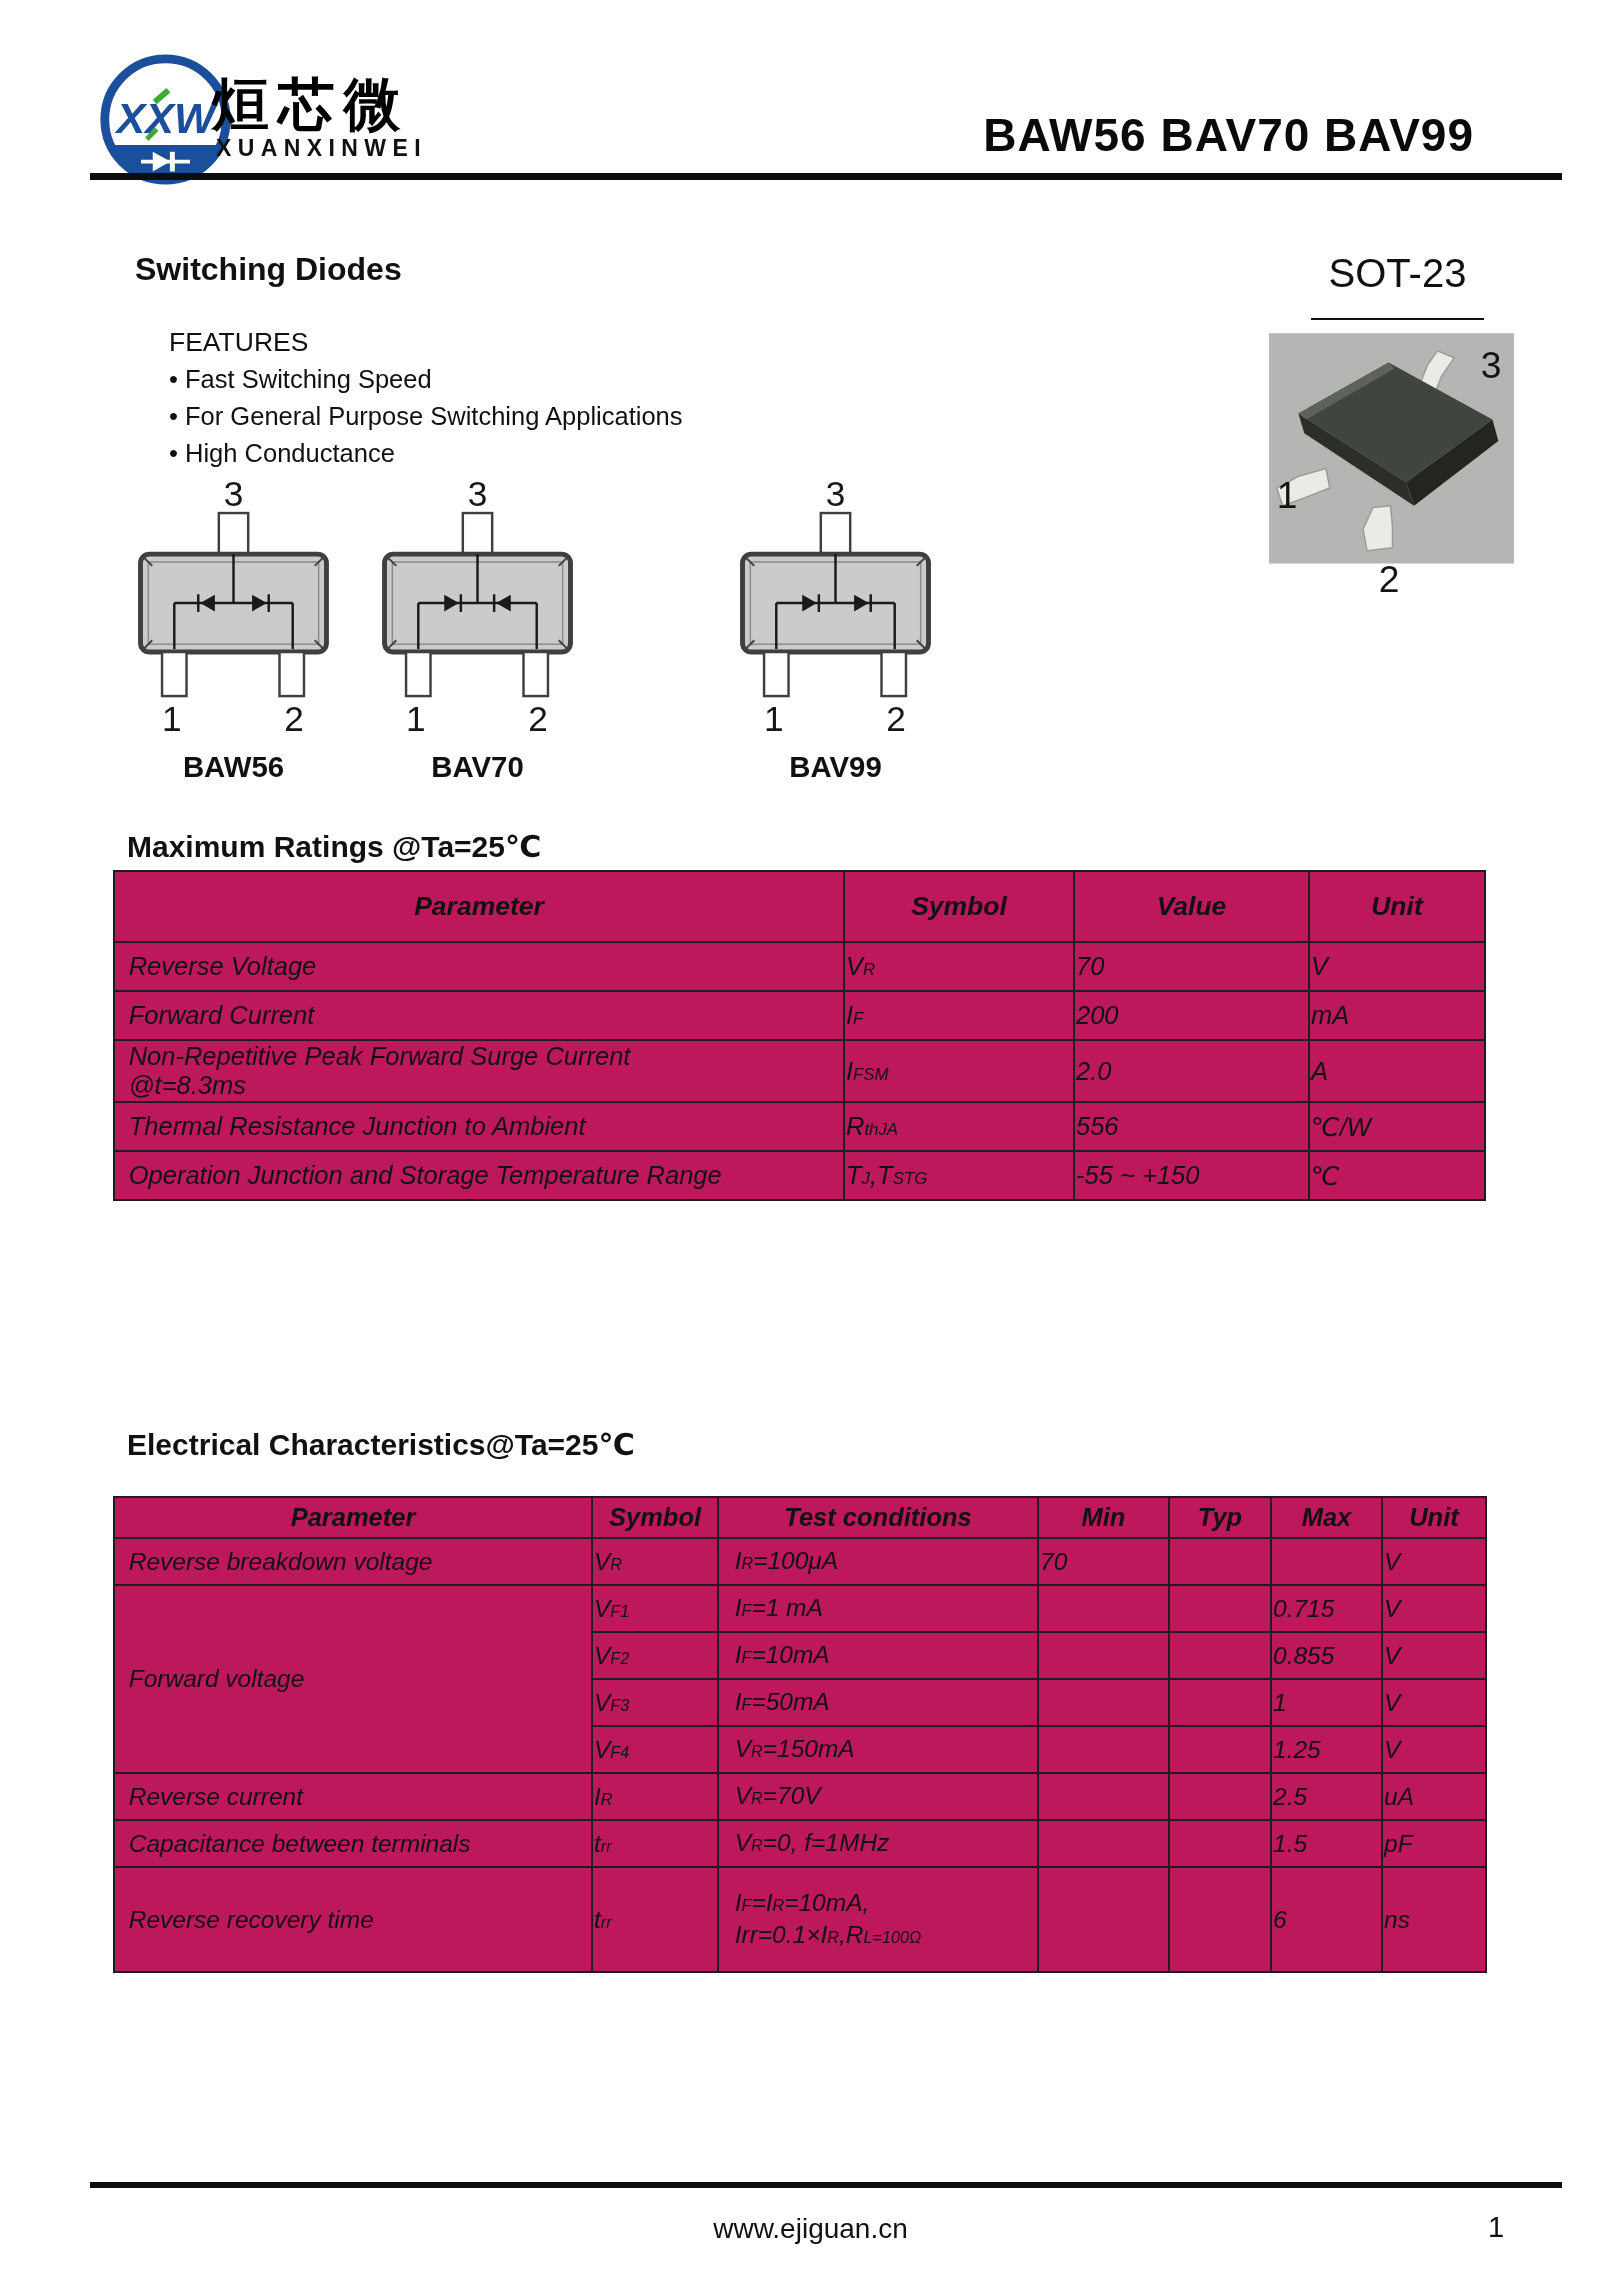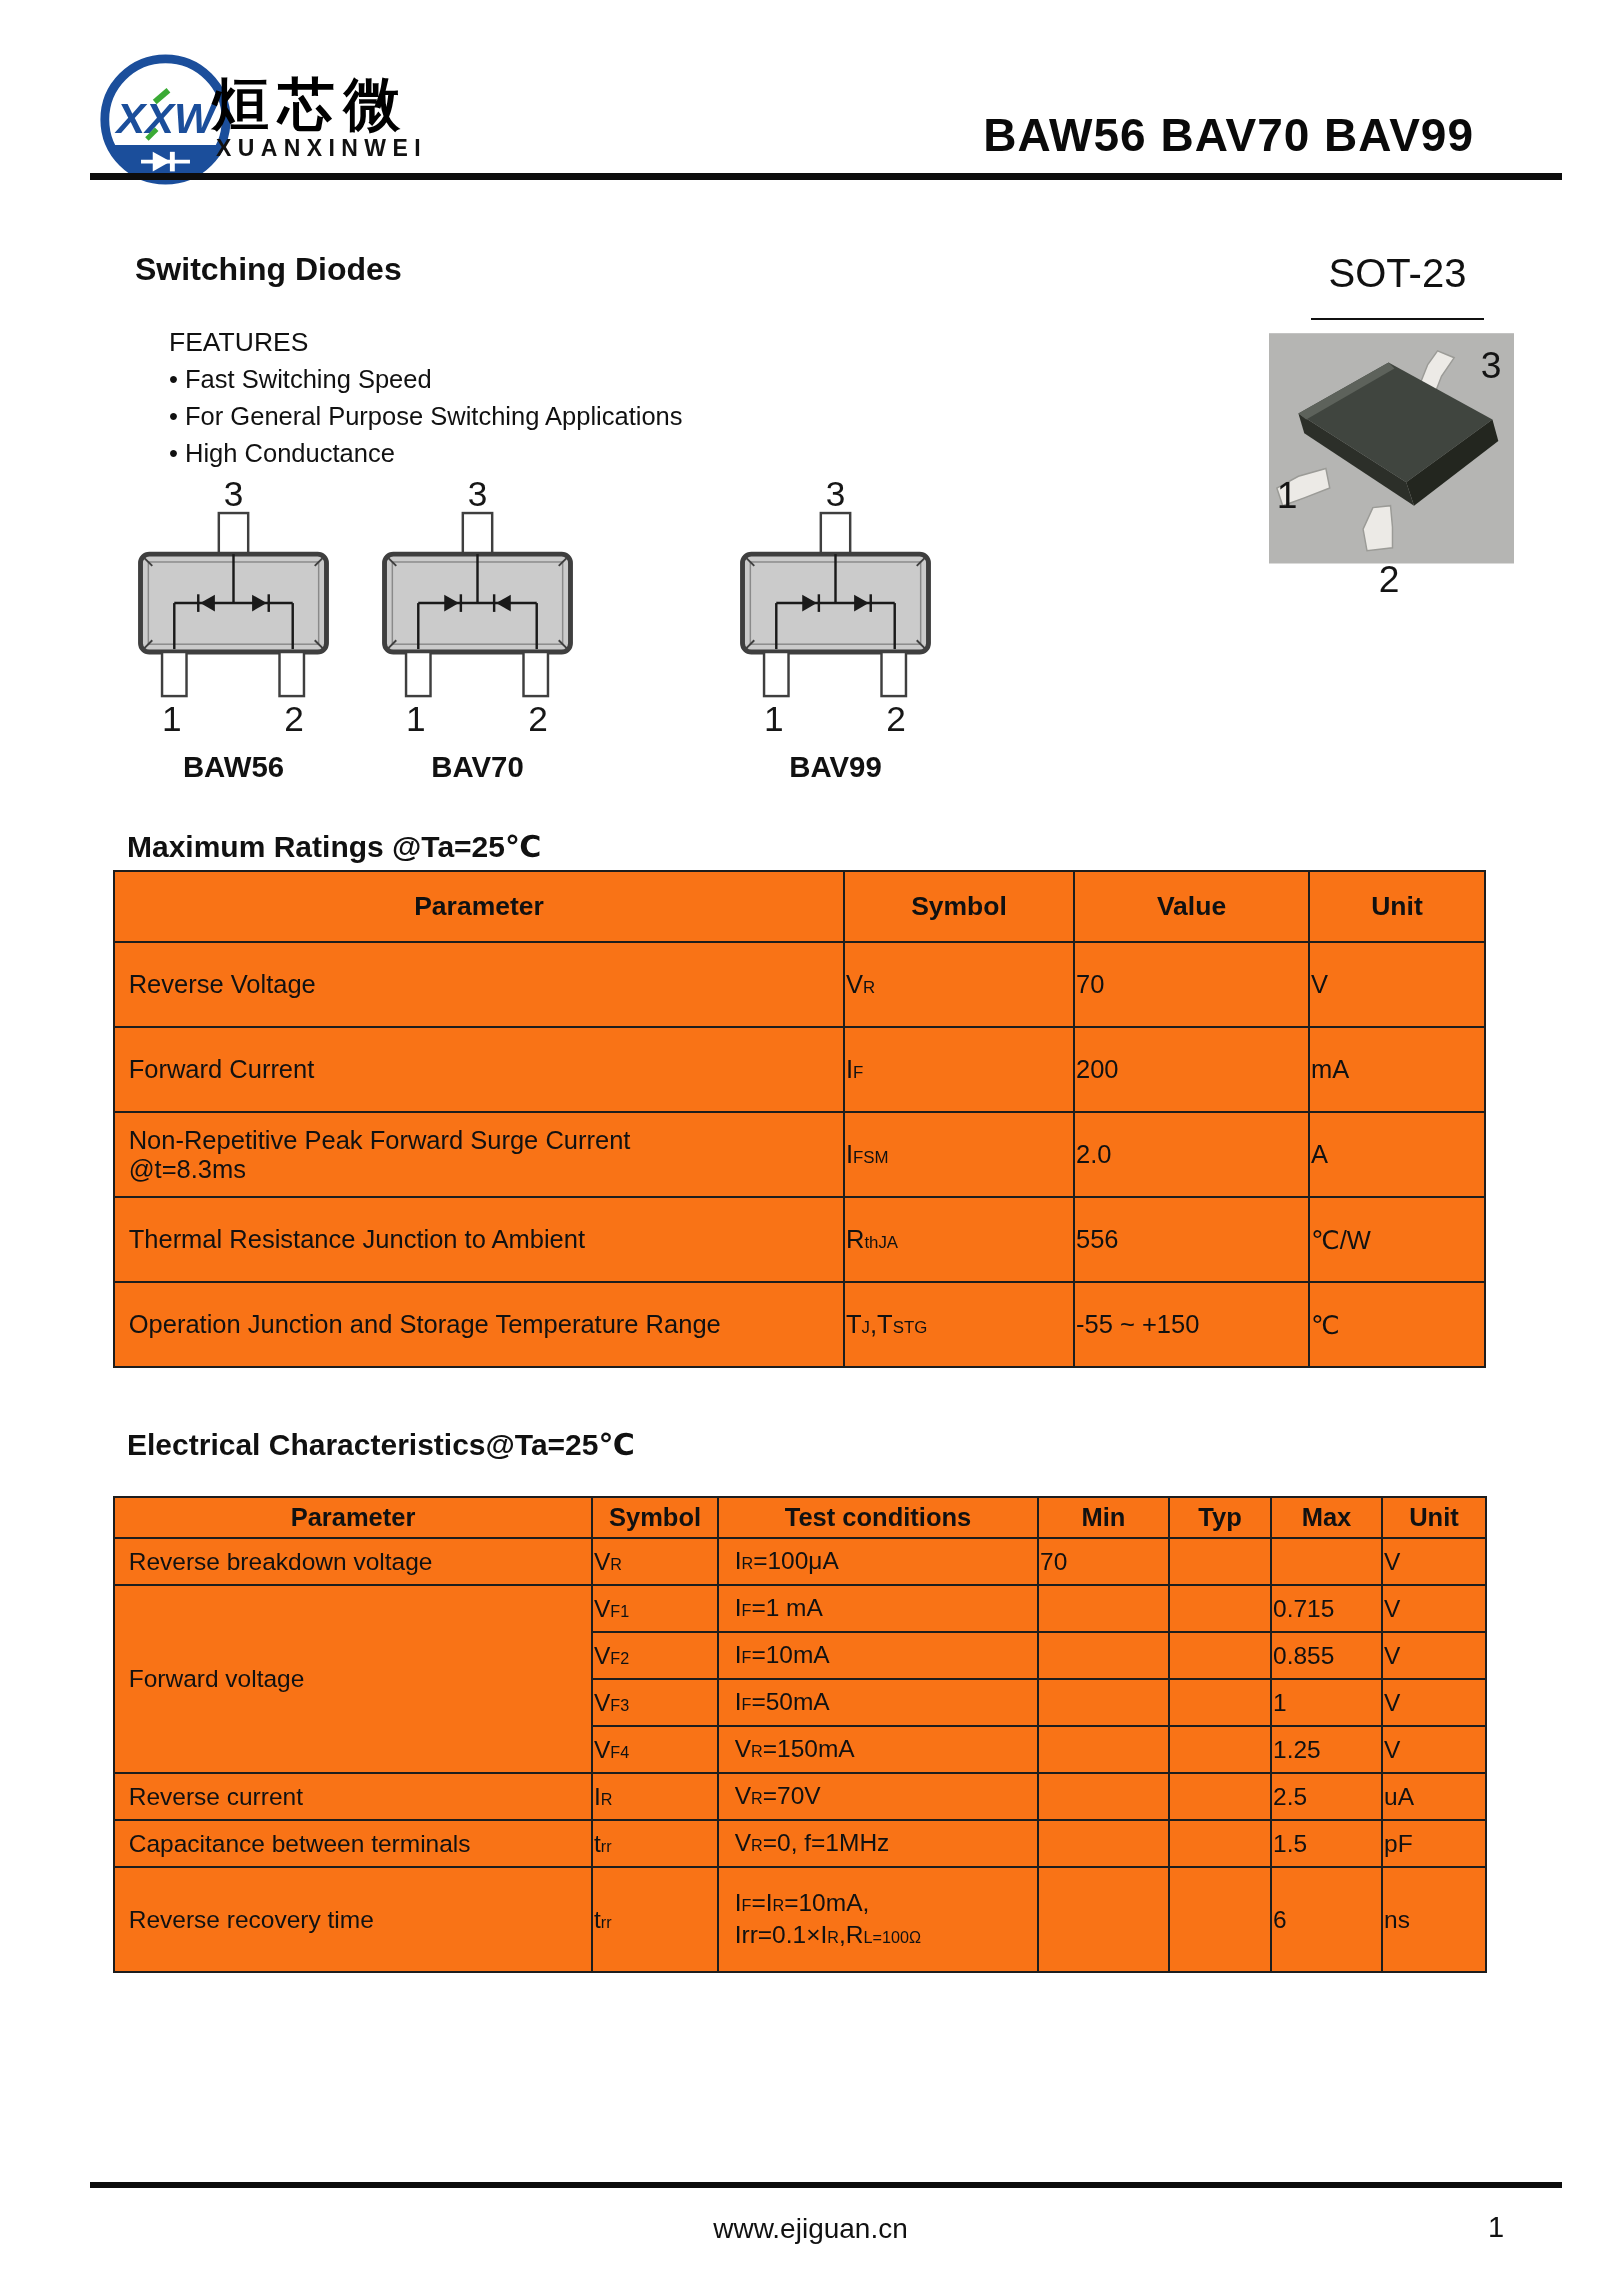--- a/index.html
+++ b/index.html
@@ -26,30 +26,30 @@
   .schem-baw56{left:116px;}
   .schem-bav70{left:360px;}
   .schem-bav99{left:718px;}
   
   .tbl-heading{position:absolute;left:127px;font-size:30px;font-weight:bold;}
   .mr-heading{top:829px;}
   .ec-heading{top:1427px;}
   .tbl-wrap{position:absolute;left:113px;}
   .mr-wrap{top:870px;}
   .ec-wrap{top:1496px;}
-  table{border-collapse:collapse;table-layout:fixed;width:1372px;background:#f97316;}
+  table{border-collapse:collapse;table-layout:fixed;width:1372px;background:#be185d;font-style:italic;}
   td,th{border:2px solid #1d1d1d;overflow:hidden;white-space:nowrap;}
   table{border:2.9px solid #1d1d1d;}
   th{font-weight:bold;text-align:center;}
   .mr-tbl th{font-size:26.5px;}
   .mr-tbl td{font-size:25.5px;}
   .ec-tbl th{font-size:25.5px;}
   .ec-tbl td{font-size:24.5px;}
   .mr-tbl thead tr{height:71px;}
-  .mr-tbl tbody tr{height:85px;}
+  .mr-tbl tbody tr{height:49px;}
   .mr-tbl thead th{border-bottom:2.9px solid #1d1d1d;}
   .ec-tbl thead tr{height:41px;}
   .ec-tbl tbody tr{height:47px;}
   .ec-tbl tbody tr.tall{height:105px;}
   td.param{padding-left:13.7px;text-align:left;white-space:normal;line-height:29px;}
   .ec-tbl td.param{line-height:27.4px;}
   td.center{text-align:left;}
   td.cond{padding-left:15.7px;text-align:left;line-height:29px;}
   .sub{font-size:0.66em;}
   .sym{font-size:26.5px;}

